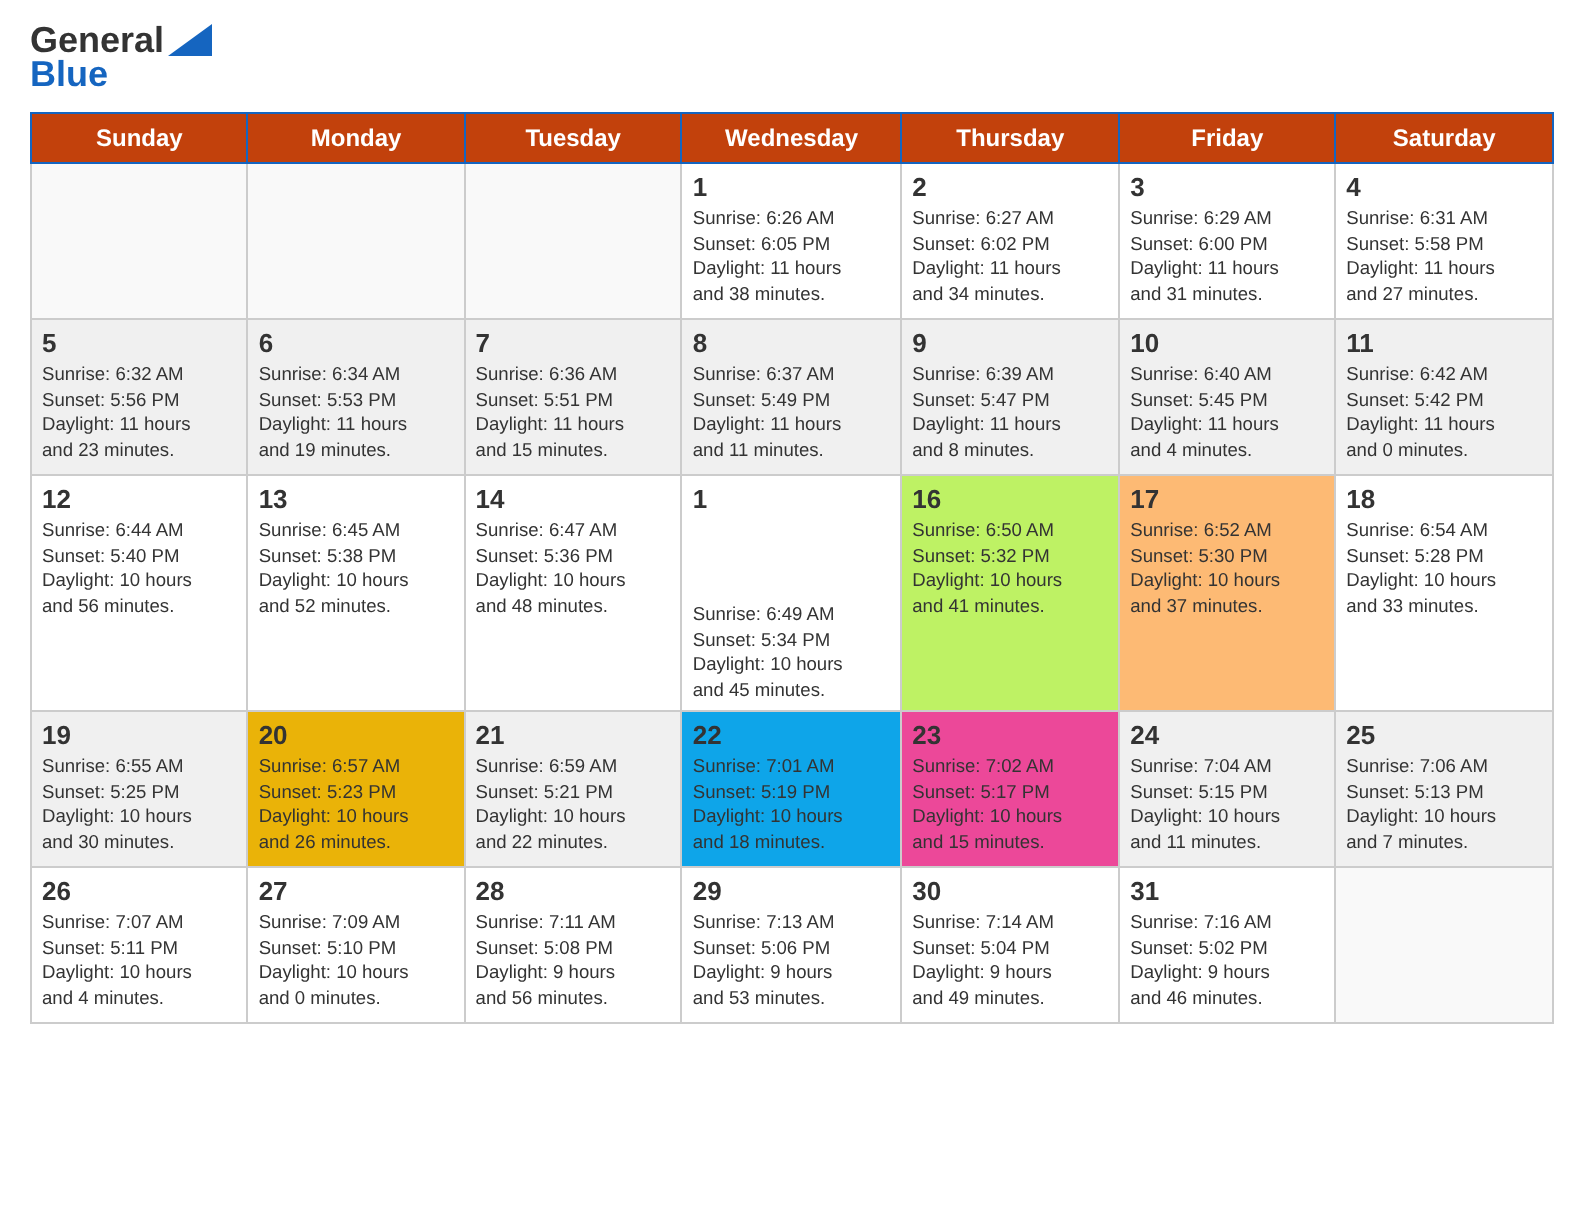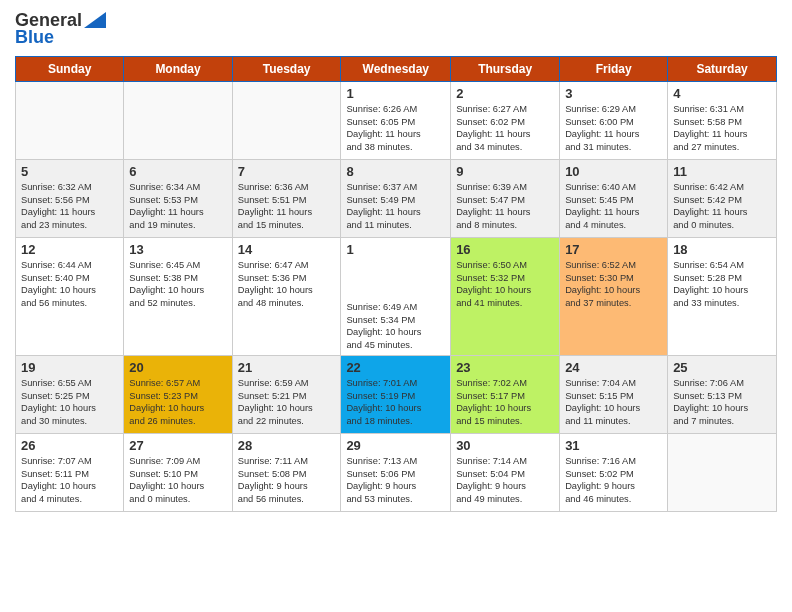--- a/index.html
+++ b/index.html
@@ -278,21 +278,21 @@
 Daylight: 10 hours
 and 22 minutes.</div>
           </td>
           <td style="background: #0ea5e9;">
             <div class="day-num">22</div>
             <div class="day-info" style="white-space: pre-line;">Sunrise: 7:01 AM
 Sunset: 5:19 PM
 Daylight: 10 hours
 and 18 minutes.</div>
           </td>
-          <td style="background: #bef264;">
+          <td style="background: #ec4899;">
             <div class="day-num">23</div>
             <div class="day-info" style="white-space: pre-line;">Sunrise: 7:02 AM
 Sunset: 5:17 PM
 Daylight: 10 hours
 and 15 minutes.</div>
           </td>
           <td style="background: rgb(240, 240, 240);">
             <div class="day-num">24</div>
             <div class="day-info" style="white-space: pre-line;">Sunrise: 7:04 AM
 Sunset: 5:15 PM

